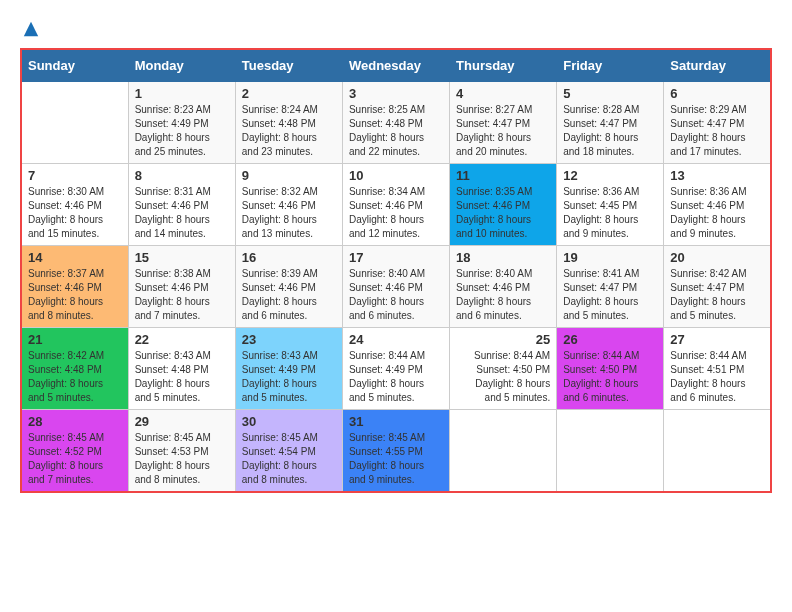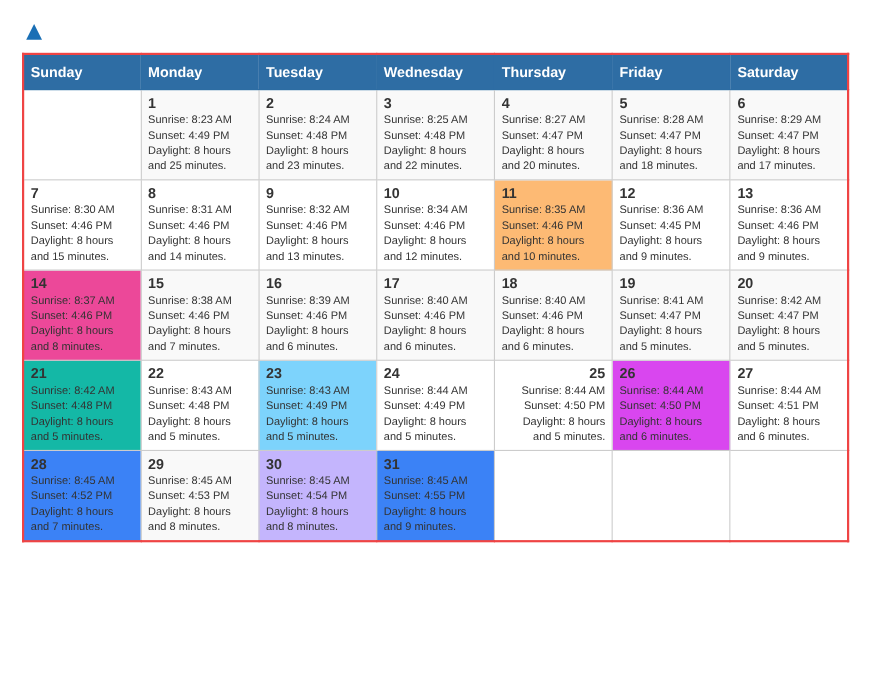--- a/index.html
+++ b/index.html
@@ -161,35 +161,35 @@
           <div class="day-info">Sunrise: 8:31 AM<br>Sunset: 4:46 PM<br>Daylight: 8 hours and 14 minutes.</div>
         </td>
         <td style="background-color: rgb(255, 255, 255);">
           <span class="day-number">9</span>
           <div class="day-info">Sunrise: 8:32 AM<br>Sunset: 4:46 PM<br>Daylight: 8 hours and 13 minutes.</div>
         </td>
         <td style="background-color: rgb(255, 255, 255); margin-top: 42px;">
           <span class="day-number">10</span>
           <div class="day-info">Sunrise: 8:34 AM<br>Sunset: 4:46 PM<br>Daylight: 8 hours and 12 minutes.</div>
         </td>
-        <td style="background-color: #fdba74; margin-top: 36px;">
+        <td style="background-color: #0ea5e9; margin-top: 36px;">
           <span class="day-number">11</span>
           <div class="day-info">Sunrise: 8:35 AM<br>Sunset: 4:46 PM<br>Daylight: 8 hours and 10 minutes.</div>
         </td>
         <td style="background-color: rgb(255, 255, 255); margin-top: 16px;">
           <span class="day-number">12</span>
           <div class="day-info">Sunrise: 8:36 AM<br>Sunset: 4:45 PM<br>Daylight: 8 hours and 9 minutes.</div>
         </td>
         <td style="background-color: rgb(255, 255, 255);">
           <span class="day-number">13</span>
           <div class="day-info">Sunrise: 8:36 AM<br>Sunset: 4:46 PM<br>Daylight: 8 hours and 9 minutes.</div>
         </td>
       </tr>
       <tr>
-        <td style="background-color: #ec4899;">
+        <td style="background-color: #fdba74;">
           <span class="day-number">14</span>
           <div class="day-info">Sunrise: 8:37 AM<br>Sunset: 4:46 PM<br>Daylight: 8 hours and 8 minutes.</div>
         </td>
         <td style="background-color: rgb(249, 249, 249);">
           <span class="day-number">15</span>
           <div class="day-info">Sunrise: 8:38 AM<br>Sunset: 4:46 PM<br>Daylight: 8 hours and 7 minutes.</div>
         </td>
         <td style="background-color: rgb(249, 249, 249);">
           <span class="day-number">16</span>
           <div class="day-info">Sunrise: 8:39 AM<br>Sunset: 4:46 PM<br>Daylight: 8 hours and 6 minutes.</div>
@@ -205,21 +205,21 @@
         <td style="background-color: rgb(249, 249, 249);">
           <span class="day-number">19</span>
           <div class="day-info">Sunrise: 8:41 AM<br>Sunset: 4:47 PM<br>Daylight: 8 hours and 5 minutes.</div>
         </td>
         <td style="background-color: rgb(249, 249, 249);">
           <span class="day-number">20</span>
           <div class="day-info">Sunrise: 8:42 AM<br>Sunset: 4:47 PM<br>Daylight: 8 hours and 5 minutes.</div>
         </td>
       </tr>
       <tr>
-        <td style="background-color: #14b8a6;">
+        <td style="background-color: #22c55e;">
           <span class="day-number">21</span>
           <div class="day-info">Sunrise: 8:42 AM<br>Sunset: 4:48 PM<br>Daylight: 8 hours and 5 minutes.</div>
         </td>
         <td style="background-color: rgb(255, 255, 255);">
           <span class="day-number">22</span>
           <div class="day-info">Sunrise: 8:43 AM<br>Sunset: 4:48 PM<br>Daylight: 8 hours and 5 minutes.</div>
         </td>
         <td style="background-color: #7dd3fc;">
           <span class="day-number">23</span>
           <div class="day-info">Sunrise: 8:43 AM<br>Sunset: 4:49 PM<br>Daylight: 8 hours and 5 minutes.</div>
@@ -235,21 +235,21 @@
         <td style="background-color: #d946ef;">
           <span class="day-number">26</span>
           <div class="day-info">Sunrise: 8:44 AM<br>Sunset: 4:50 PM<br>Daylight: 8 hours and 6 minutes.</div>
         </td>
         <td style="background-color: rgb(255, 255, 255);">
           <span class="day-number">27</span>
           <div class="day-info">Sunrise: 8:44 AM<br>Sunset: 4:51 PM<br>Daylight: 8 hours and 6 minutes.</div>
         </td>
       </tr>
       <tr>
-        <td style="background-color: #3b82f6; margin-left: 40px;">
+        <td style="background-color: #d946ef; margin-left: 40px;">
           <span class="day-number">28</span>
           <div class="day-info">Sunrise: 8:45 AM<br>Sunset: 4:52 PM<br>Daylight: 8 hours and 7 minutes.</div>
         </td>
         <td style="background-color: rgb(249, 249, 249);">
           <span class="day-number">29</span>
           <div class="day-info">Sunrise: 8:45 AM<br>Sunset: 4:53 PM<br>Daylight: 8 hours and 8 minutes.</div>
         </td>
         <td style="background-color: #c4b5fd;">
           <span class="day-number">30</span>
           <div class="day-info">Sunrise: 8:45 AM<br>Sunset: 4:54 PM<br>Daylight: 8 hours and 8 minutes.</div>

